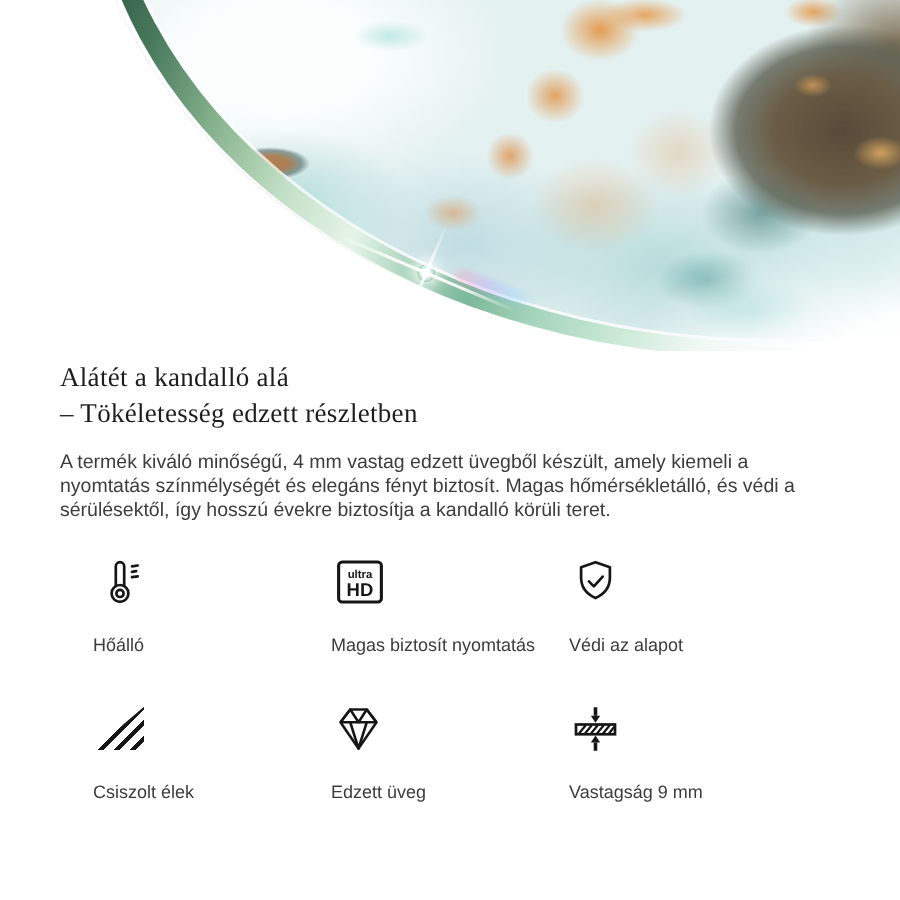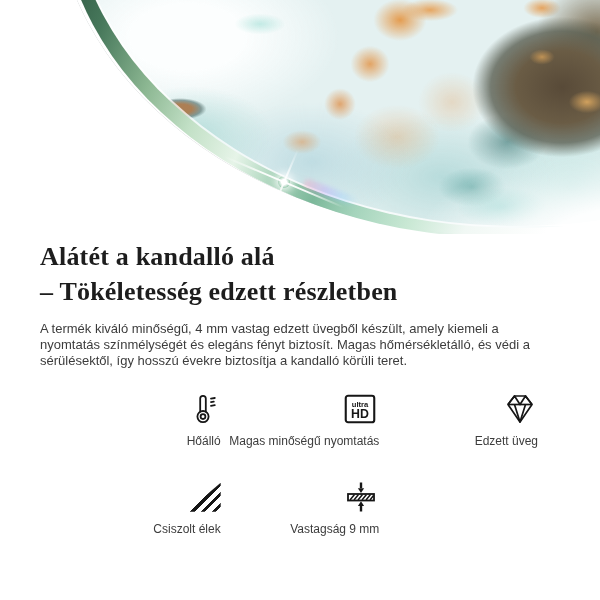--- a/index.html
+++ b/index.html
@@ -71,33 +71,33 @@
     transform:rotate(-67deg);
   }
   .sparkle-core{
     position:absolute;left:59px;top:59px;width:12px;height:12px;border-radius:50%;
     background:radial-gradient(circle,#fff 0 30%,rgba(255,255,255,0) 70%);
     box-shadow:0 0 9px 3px rgba(255,255,255,.9);
   }
   
   .content{padding:0 40px;}
   .title{
-    margin:5px 0 0;font-family:"Liberation Serif",serif;font-weight:700;
-    font-size:26px;line-height:1.35;color:var(--text-primary,#1d1d1d);letter-spacing:.2px;
+    margin:5px 0 0;font-family:"Liberation Serif",serif;font-weight:400;
+    font-size:18px;line-height:1.35;color:var(--text-primary,#1d1d1d);letter-spacing:.2px;
   }
   .title span{display:block;}
   .desc{
     margin:12px 0 0;max-width:525px;
     font-size:13px;line-height:16px;color:var(--text-body,#3c3c3c);
   }
   
   .features{margin:17px 22px 0;display:grid;grid-template-columns:1fr 1fr 1fr;row-gap:26px;}
-  .feature{display:flex;flex-direction:column;align-items:flex-end;}
+  .feature{display:flex;flex-direction:column;align-items:flex-start;}
   .icon-box{height:46px;display:flex;align-items:center;justify-content:center;color:var(--icon-stroke,#161616);}
-  .feature .label{margin-top:2px;font-size:12px;color:var(--text-body,#3c3c3c);text-align:center;}
+  .feature .label{margin-top:12px;font-size:12px;color:var(--text-body,#3c3c3c);text-align:center;}
   .stripes{
     width:34px;height:29px;color:var(--icon-stroke,#161616);
     clip-path:polygon(100% 0,100% 100%,0 100%);
     background:repeating-linear-gradient(135deg,currentColor 0 3.1px,transparent 3.1px 7.5px);
   }
 </style>
 </head>
 <body>
 
 <div class="hero">
@@ -134,41 +134,50 @@
     </div>
 
     <div class="feature">
       <div class="icon-box">
         <svg width="38" height="38" viewBox="0 0 40 40">
           <rect x="5" y="6" width="30" height="28" rx="2.5" fill="none" stroke="currentColor" stroke-width="2.2"></rect>
           <text x="20" y="17.5" text-anchor="middle" font-size="8" font-weight="600" fill="currentColor" font-family="Liberation Sans, sans-serif">ultra</text>
           <text x="20" y="29.5" text-anchor="middle" font-size="13" font-weight="700" fill="currentColor" font-family="Liberation Sans, sans-serif">HD</text>
         </svg>
       </div>
-      <div class="label">Magas minőségű nyomtatás</div>
+      <div class="label">Magas biztosít nyomtatás</div>
     </div>
 
+    <div class="feature">
+      <div class="icon-box">
+        <svg width="36" height="36" viewBox="0 0 36 36" fill="none" stroke="currentColor" stroke-width="1.8" stroke-linecap="round" stroke-linejoin="round">
+          <path d="M18 4.8 L27.6 8.2 V15 c0 6.6 -4 11.2 -9.6 13.7 C12.4 26.2 8.4 21.6 8.4 15 V8.2 Z"></path>
+          <path d="M13.6 17.6 L16.9 20.9 L22.8 14.4"></path>
+        </svg>
+      </div>
+      <div class="label">Védi az alapot</div>
+    </div>
+
+    <div class="feature">
+      <div class="icon-box">
+        <div class="stripes"></div>
+      </div>
+      <div class="label">Csiszolt élek</div>
+    </div>
 
     <div class="feature">
       <div class="icon-box">
         <svg width="36" height="36" viewBox="0 0 36 36" fill="none" stroke="currentColor" stroke-width="1.7" stroke-linejoin="round">
           <path d="M12.5 5 H23.5 L30 13.5 L18 31 L6 13.5 Z"></path>
           <path d="M6 13.5 H30"></path>
           <path d="M6 13.5 L12.5 5 L18 13.5 L23.5 5 L30 13.5"></path>
           <path d="M12.5 13.5 L18 31 L23.5 13.5"></path>
         </svg>
       </div>
       <div class="label">Edzett üveg</div>
-    </div>
-
-    <div class="feature">
-      <div class="icon-box">
-        <div class="stripes"></div>
-      </div>
-      <div class="label">Csiszolt élek</div>
     </div>
 
     <div class="feature">
       <div class="icon-box">
         <svg width="36" height="36" viewBox="0 0 36 36" fill="none" stroke="currentColor">
           <rect x="5" y="15" width="26" height="6.5" stroke-width="1.8"></rect>
           <path stroke-width="1.5" d="M7 21 L11.5 15.5 M11 21 L15.5 15.5 M15 21 L19.5 15.5 M19 21 L23.5 15.5 M23 21 L27.5 15.5 M27 21 L30.5 16.5"></path>
           <path d="M18 3.5 V9.2" stroke-width="2.4"></path>
           <path d="M14.9 9.2 H21.1 L18 13.9 Z" fill="currentColor" stroke="none"></path>
           <path d="M18 32.5 V27" stroke-width="2.4"></path>

